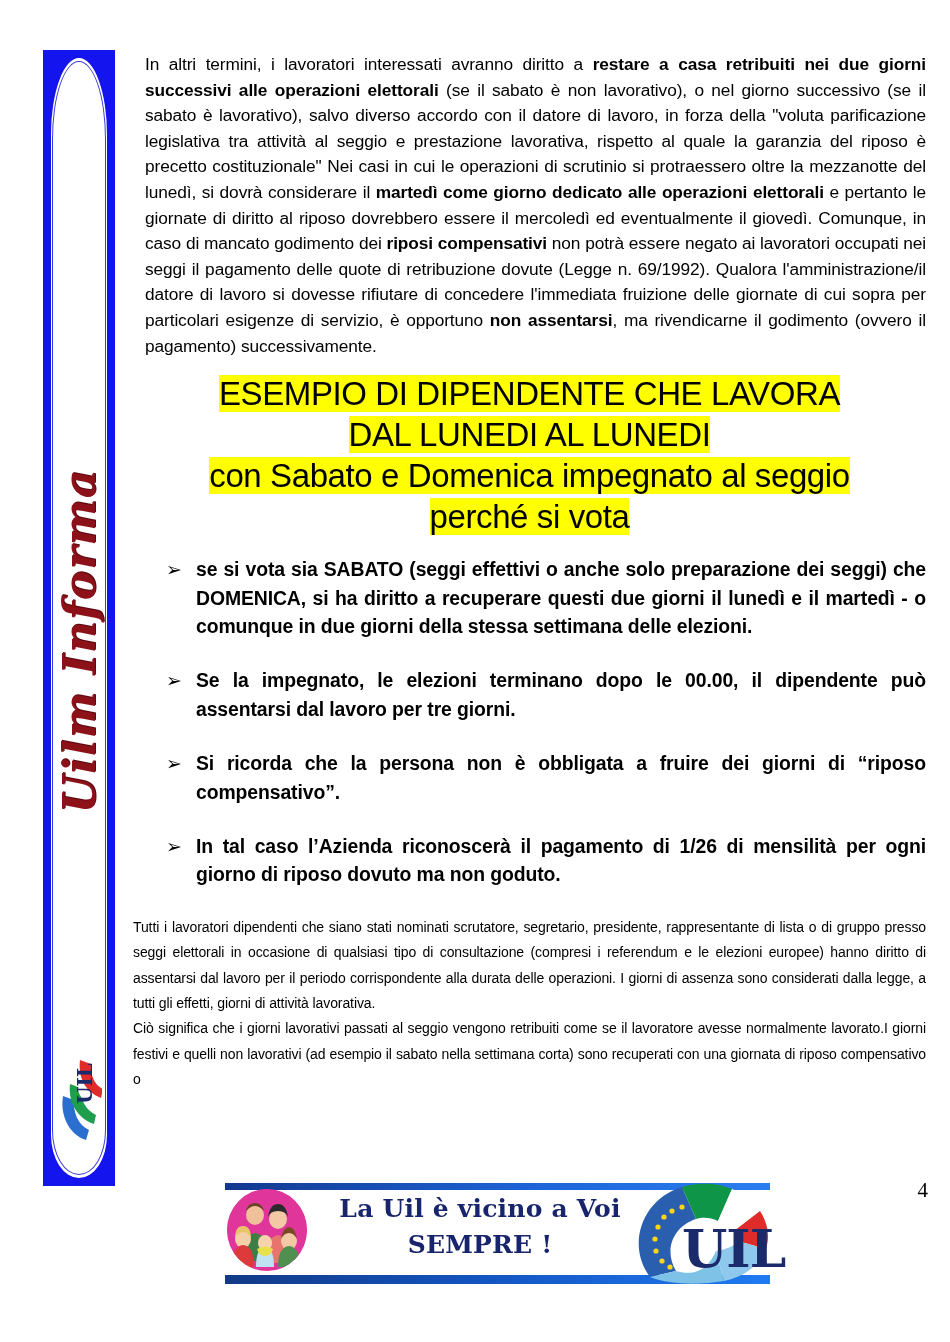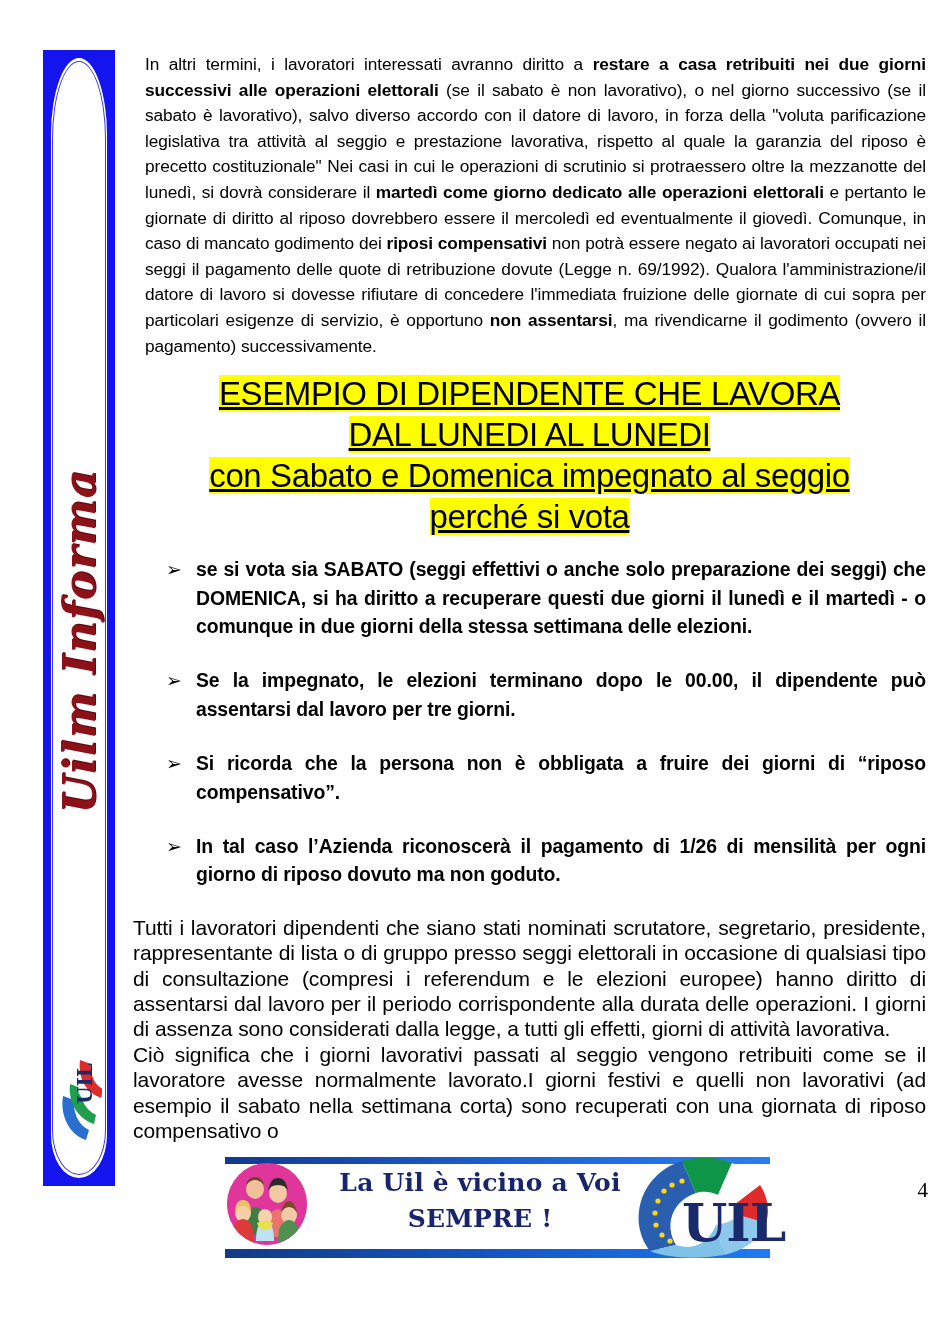--- a/index.html
+++ b/index.html
@@ -93,21 +93,20 @@
   
   #yellow-heading {
     margin-top: 14px;
     text-align: center;
     font-size: 33px;
     line-height: 41px;
     letter-spacing: -0.4px;
   }
   #yellow-heading .hl {
     background: #ffff00;
-    text-decoration: underline;
     text-underline-offset: 2px;
     -webkit-box-decoration-break: clone;
     box-decoration-break: clone;
   }
   #yellow-heading .l1, #yellow-heading .l2 { font-weight: normal; }
 
   
   #bullets {
     margin-top: 18px;
     margin-left: 33px;
@@ -140,40 +139,40 @@
     margin-top: 6px;
     font-size: 19px;
     line-height: 26px;
   }
   #closing {
     margin-top: 22px;
   }
   #closing p {
     margin: 0;
     text-align: justify;
-    font-size: 21px;
+    font-size: 14px;
     line-height: 25.4px;
     letter-spacing: -0.1px;
   }
 
   
   #page-number {
     position: absolute;
     right: 22px;
     top: 1178px;
     font-family: "Liberation Serif", serif;
     font-size: 21px;
     color: #000;
   }
 
   
   #footer {
     position: absolute;
     left: 215px;
-    top: 1157px;
+    top: 1183px;
     width: 570px;
     height: 112px;
   }
   .bar-top {
     position: absolute;
     left: 10px;
     top: 0px;
     width: 545px;
     height: 7px;
     background: linear-gradient(to right, #12398f 0%, #1d63d6 55%, #2b7ef0 100%);

